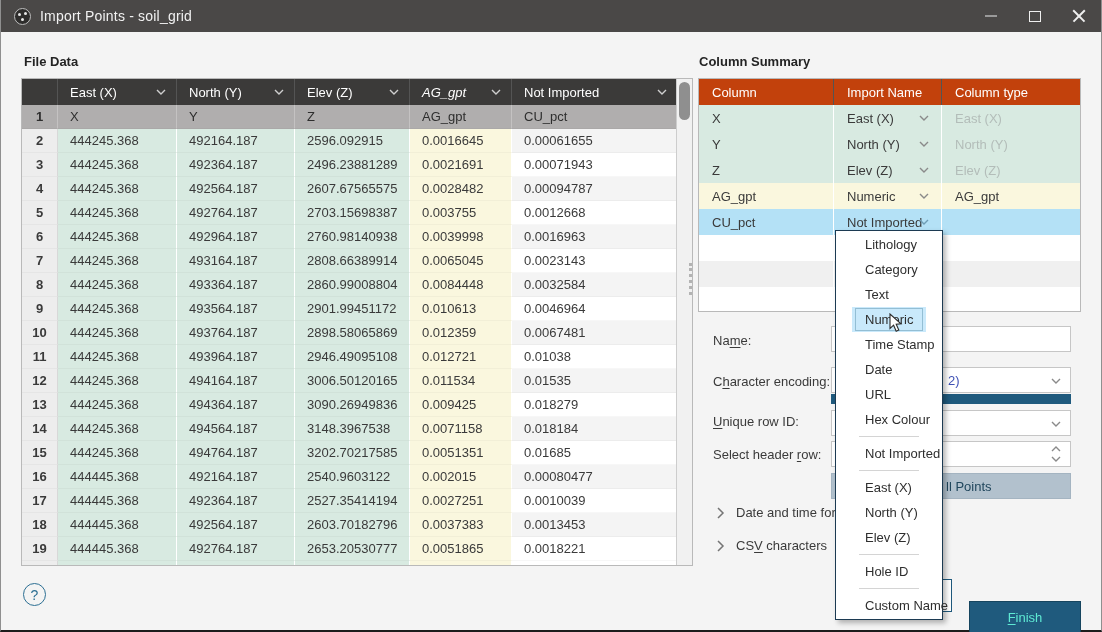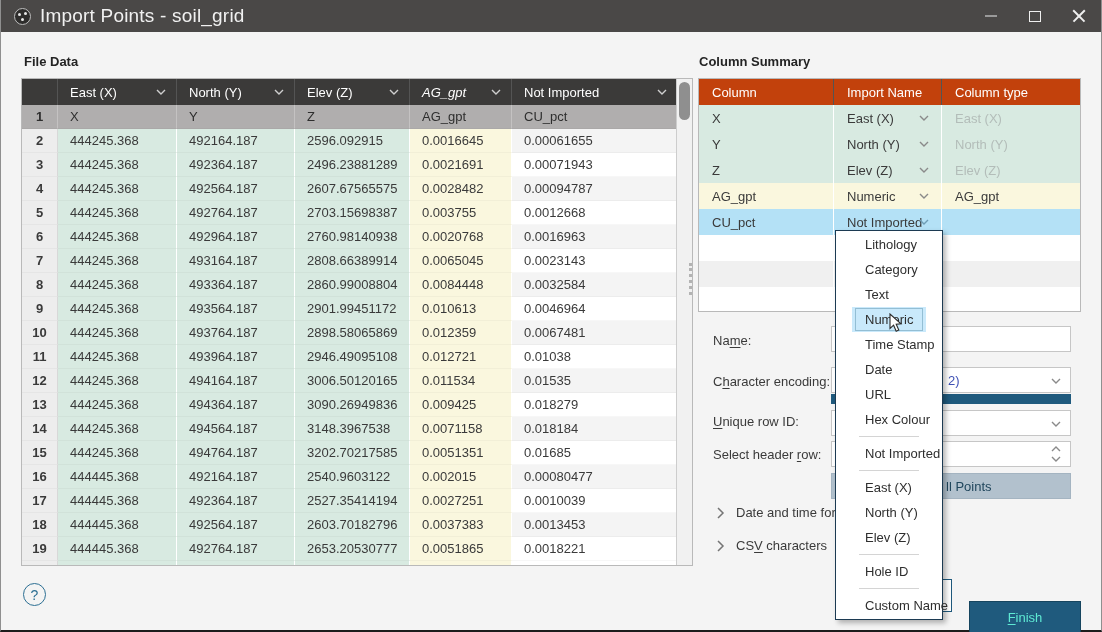--- a/index.html
+++ b/index.html
@@ -11,21 +11,21 @@
   }
   .window { position:absolute; inset:0; background:#f4f4f4;
     border-left:1px solid #8f8f8f; border-right:1px solid #8f8f8f; border-bottom:2px solid #1c1c1c; }
 
   
   .titlebar { position:absolute; left:0; top:0; right:0; height:32px; background:#4a4847; color:#f1f1f1;
     display:flex; align-items:center; }
   .titlebar .appicon { width:17px; height:17px; margin-left:13px; position:relative; border-radius:50%;
     background:#2e2d2c; border:1px solid #bdbdbd; }
   .titlebar .appicon i { position:absolute; width:3px; height:3px; border-radius:50%; background:#e8e8e8; }
-  .titlebar .title { margin-left:9px; font-size:19px; letter-spacing:.2px; }
+  .titlebar .title { margin-left:9px; font-size:14px; letter-spacing:.2px; }
   .winbtns { position:absolute; right:0; top:0; height:32px; display:flex; }
   .winbtn { width:44px; height:32px; display:flex; align-items:center; justify-content:center; cursor:default; }
   .minglyph { width:12px; height:2px; background:#9a9a9a; }
   .maxglyph { width:12px; height:11px; border:1.5px solid #efefef; }
   .closeglyph { position:relative; width:14px; height:14px; }
   .closeglyph:before,.closeglyph:after{ content:""; position:absolute; left:-1px; top:6px; width:16px; height:1.6px; background:#efefef; }
   .closeglyph:before{ transform:rotate(45deg);} .closeglyph:after{ transform:rotate(-45deg);}
 
   .section-title { position:absolute; font-weight:bold; color:#242424; }
 
@@ -205,21 +205,21 @@
           <div class="cell cgreen">492764.187</div>
           <div class="cell cgreen">2703.15698387</div>
           <div class="cell cyellow">0.003755</div>
           <div class="cell cplain">0.0012668</div>
         </div>
         <div class="fd-row alt">
           <div class="cell numcell">6</div>
           <div class="cell cgreen">444245.368</div>
           <div class="cell cgreen">492964.187</div>
           <div class="cell cgreen">2760.98140938</div>
-          <div class="cell cyellow">0.0020768</div>
+          <div class="cell cyellow">0.0039998</div>
           <div class="cell cplain">0.0016963</div>
         </div>
         <div class="fd-row">
           <div class="cell numcell">7</div>
           <div class="cell cgreen">444245.368</div>
           <div class="cell cgreen">493164.187</div>
           <div class="cell cgreen">2808.66389914</div>
           <div class="cell cyellow">0.0065045</div>
           <div class="cell cplain">0.0023143</div>
         </div>

